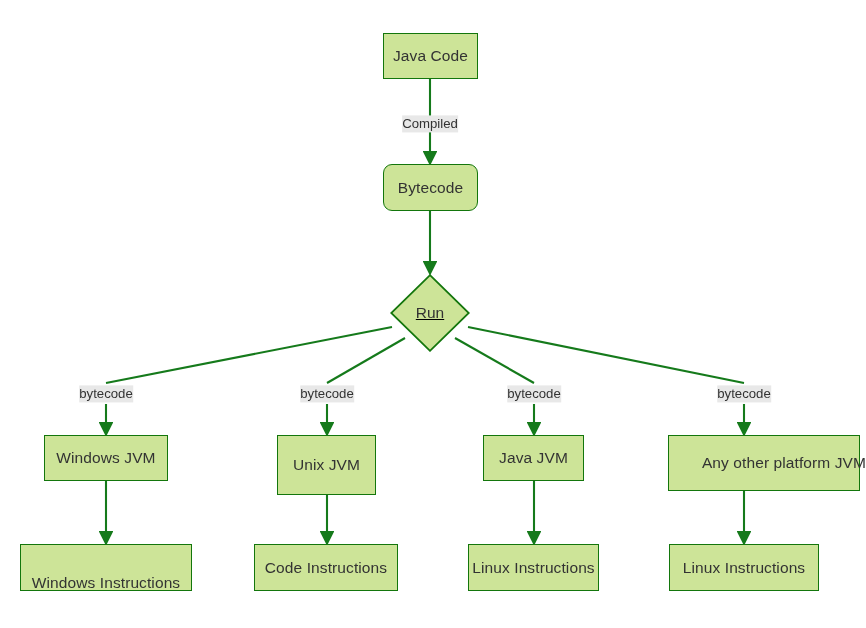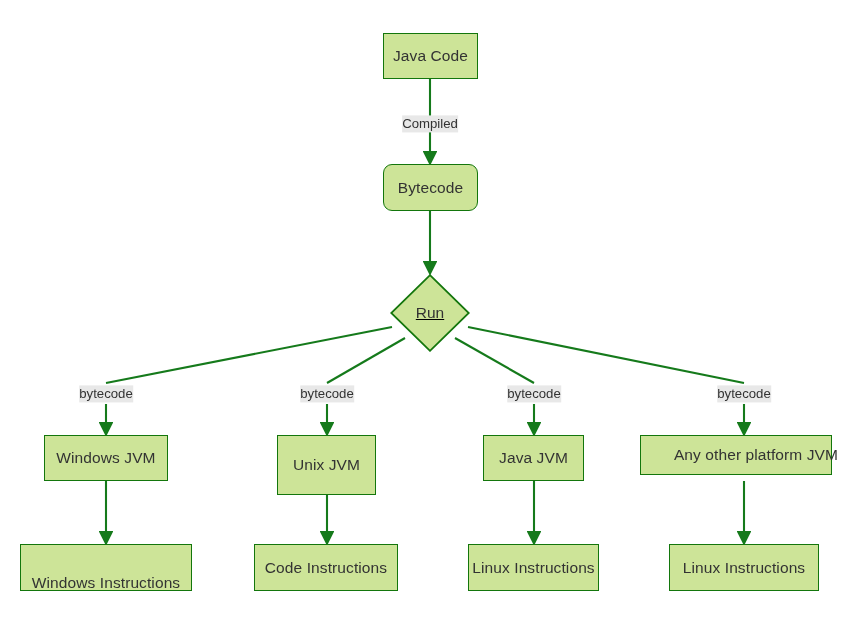--- a/index.html
+++ b/index.html
@@ -124,21 +124,21 @@
   </div>
 
   <div class="node square" style="left:277px; top:435px; width:99px; height:60px;">
     <span>Unix JVM</span>
   </div>
 
   <div class="node square" style="left:483px; top:435px; width:101px; height:46px;">
     <span>Java JVM</span>
   </div>
 
-  <div class="node square" style="left:640px; top:435px; width:192px; height:40px;padding-left:40px;">
+  <div class="node square" style="left:668px; top:435px; width:192px; height:56px;padding-left:40px;">
     <span>Any other platform JVM</span>
   </div>
 
   <div class="node square" style="left:20px; top:544px; width:172px; height:47px;align-items:flex-end;">
     <span>Windows Instructions</span>
   </div>
 
   <div class="node square" style="left:254px; top:544px; width:144px; height:47px;">
     <span>Code Instructions</span>
   </div>

